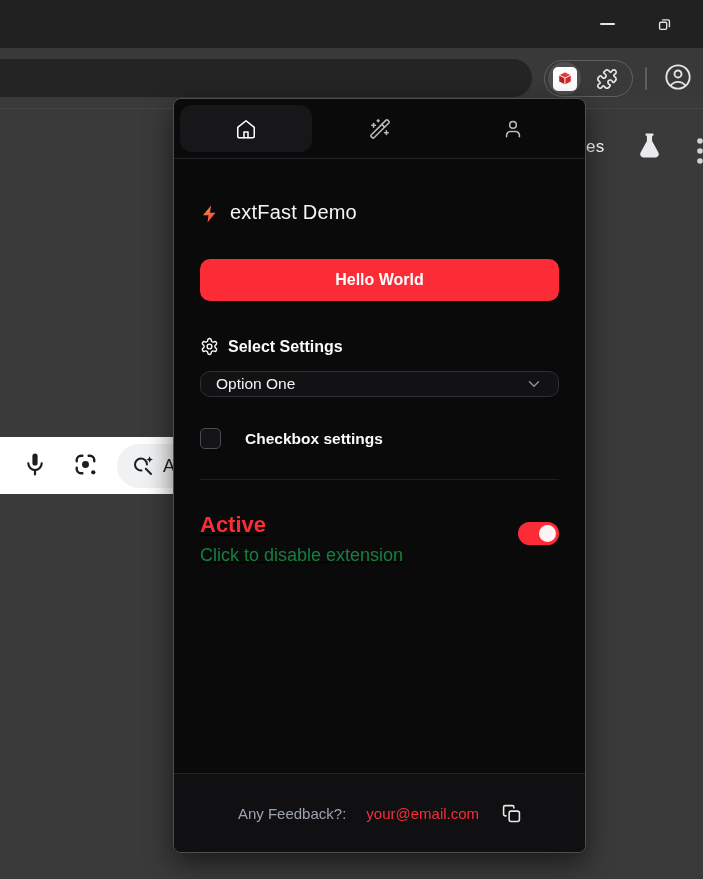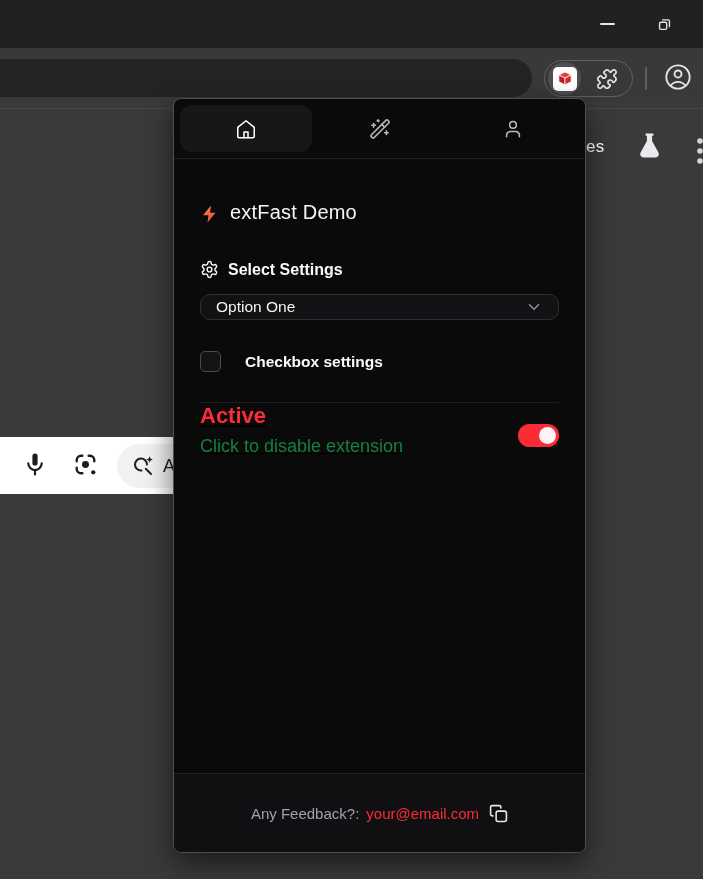--- a/index.html
+++ b/index.html
@@ -57,29 +57,29 @@
   .selectbox{ margin-top:15px; width:100%; height:26px; border-radius:10px; border:1px solid #2e2e34; background:#121214; display:flex; align-items:center; justify-content:space-between; padding:0 15px; cursor:pointer; }
   .select-value{ font-size:15.5px; color:#f4f4f5; }
   .selectbox svg{ width:18px; height:18px; color:#8e8e96; }
 
   .checkbox-row{ margin-top:31px; display:flex; align-items:center; gap:24px; }
   .checkbox{ width:21px; height:21px; border:1.5px solid #4b4b53; border-radius:5px; background:#141417; cursor:pointer; }
   .checkbox-label{ font-size:15.5px; font-weight:700; color:#fafafa; }
 
   .pdivider{ margin-top:30px; height:1px; background:#1f1f23; }
 
-  .active-row{ display:flex; align-items:center; justify-content:space-between;text-decoration:underline; }
+  .active-row{ margin-top:32px; display:flex; align-items:flex-start; justify-content:space-between;text-decoration:underline; }
   .status-title{ font-size:22px; font-weight:700; color:var(--accent,#fb2c36); }
   .status-sub{ margin-top:7px; font-size:18px; color:#15803d; }
   .toggle{ position:relative; width:41px; height:23px; border-radius:12px; background:#3a3a40; margin-top:10px; cursor:pointer; flex:none; }
   .toggle .knob{ position:absolute; left:3px; top:3px; width:17px; height:17px; border-radius:50%; background:#fff; transition:left .15s; }
   .toggle.on{ background:var(--accent,#fb2c36); }
   .toggle.on .knob{ left:21px; background:#fdf5f5; }
 
-  .pfooter{ position:absolute; left:0; bottom:0; width:100%; height:79px; background:#101012; border-top:1px solid #232327; display:flex; align-items:center; justify-content:center; gap:7px; }
+  .pfooter{ position:absolute; left:0; bottom:0; width:100%; height:79px; background:#101012; border-top:1px solid #232327; display:flex; align-items:center; justify-content:center; gap:20px; }
   .footer-prompt{ font-size:15px; color:#9ca3af; }
   .footer-email{ font-size:15px; font-weight:400; color:var(--accent,#fb2c36); text-decoration:none; }
   .copy-btn{ width:19px; height:19px; color:#e8e8e8; margin-left:3px; cursor:pointer; }
 
   svg{ display:block; }
 </style>
 </head>
 <body>
 
 <div class="screen" style="--accent: #fb2c36;">
@@ -203,20 +203,21 @@
               <linearGradient id="boltg" x1="0" y1="0" x2="1" y2="1">
             <stop offset="0" stop-color="#fb923c"></stop>
                 <stop offset="1" stop-color="#ef3b44"></stop>
           </linearGradient>
             </defs>
           <path d="M13.2 1.8 3.6 13.6h6.6L9 22.2l9.6-11.8h-6.6l1.2-8.6z" fill="url(#boltg)"></path>
         </svg>
         <span class="ptitle">extFast Demo</span>
       </div>
 
+      <button class="primary-btn">Hello World</button>
 
       <div class="settings-row">
         <svg viewBox="0 0 24 24" fill="none" stroke="#fafafa" stroke-width="1.8" stroke-linecap="round" stroke-linejoin="round">
           <path d="M12.22 2h-.44a2 2 0 0 0-2 2v.18a2 2 0 0 1-1 1.73l-.43.25a2 2 0 0 1-2 0l-.15-.08a2 2 0 0 0-2.73.73l-.22.38a2 2 0 0 0 .73 2.73l.15.1a2 2 0 0 1 1 1.72v.51a2 2 0 0 1-1 1.74l-.15.09a2 2 0 0 0-.73 2.73l.22.38a2 2 0 0 0 2.73.73l.15-.08a2 2 0 0 1 2 0l.43.25a2 2 0 0 1 1 1.73V20a2 2 0 0 0 2 2h.44a2 2 0 0 0 2-2v-.18a2 2 0 0 1 1-1.73l.43-.25a2 2 0 0 1 2 0l.15.08a2 2 0 0 0 2.73-.73l.22-.39a2 2 0 0 0-.73-2.73l-.15-.08a2 2 0 0 1-1-1.74v-.5a2 2 0 0 1 1-1.74l.15-.09a2 2 0 0 0 .73-2.73l-.22-.38a2 2 0 0 0-2.73-.73l-.15.08a2 2 0 0 1-2 0l-.43-.25a2 2 0 0 1-1-1.73V4a2 2 0 0 0-2-2z"></path>
           <circle cx="12" cy="12" r="3"></circle>
         </svg>
         <span class="settings-heading">Select Settings</span>
       </div>
 
       <div class="selectbox">

